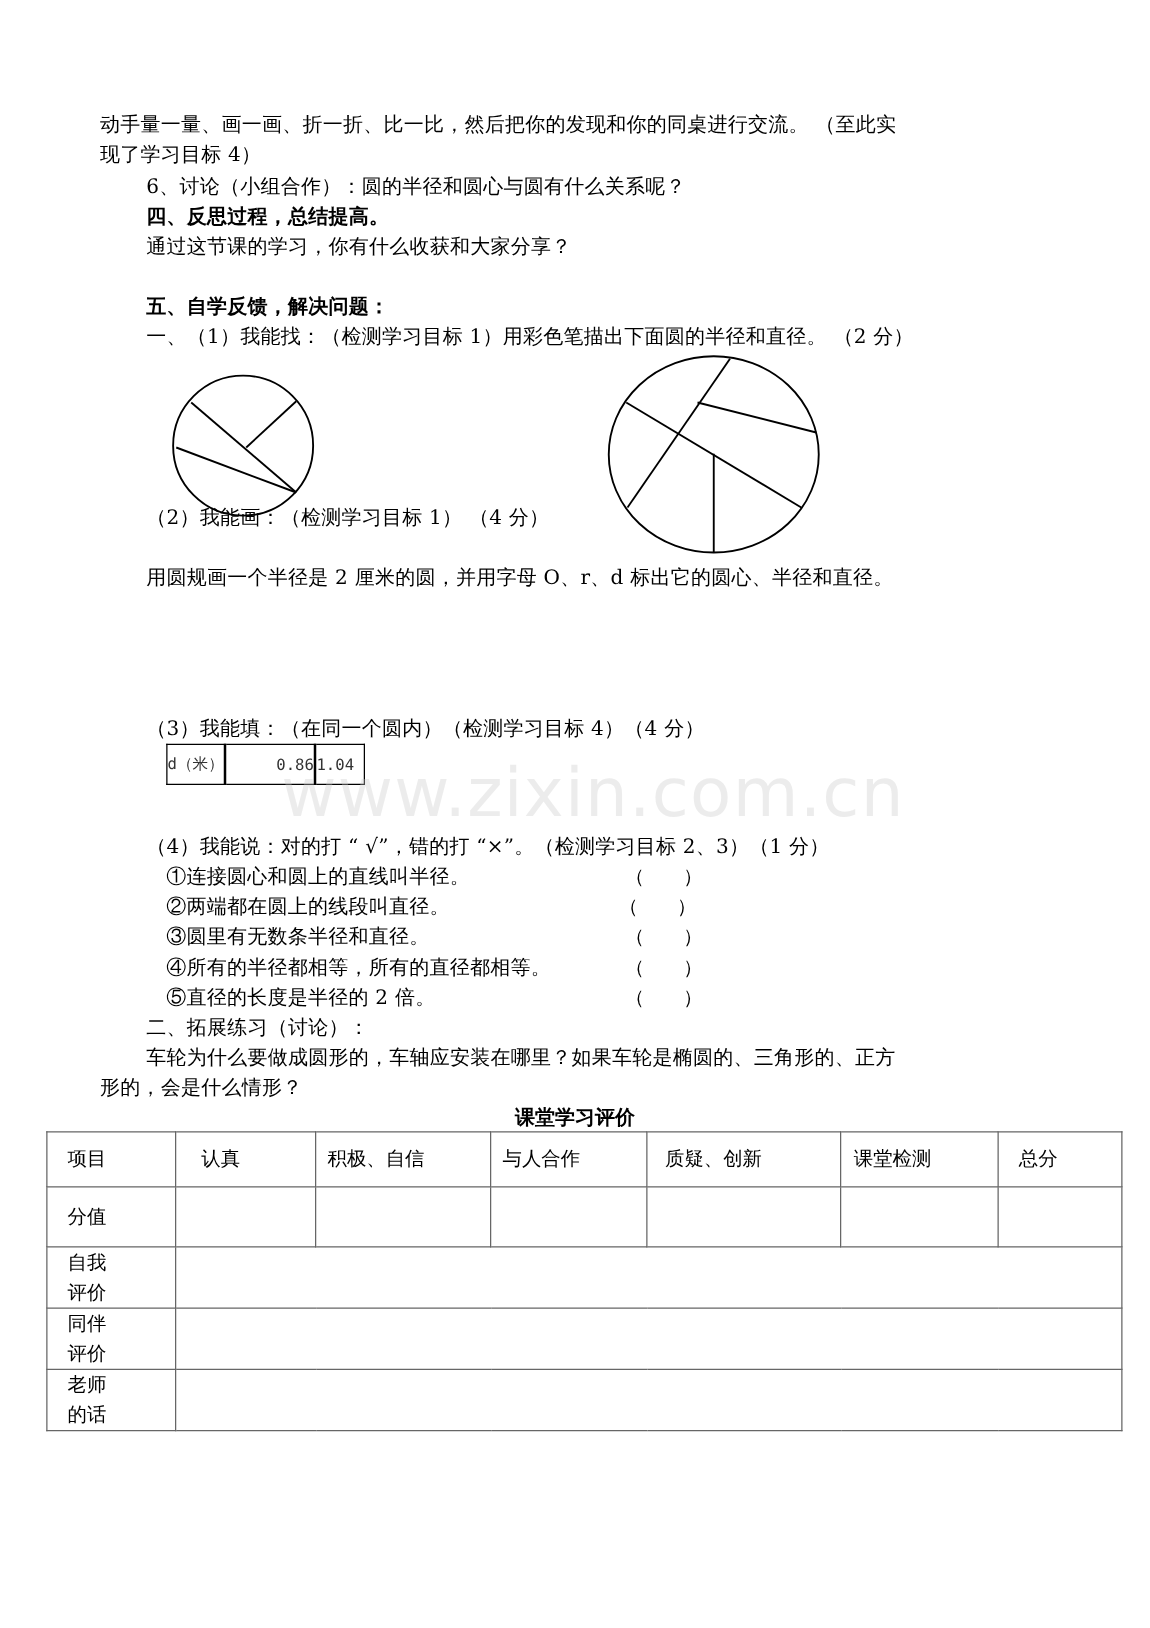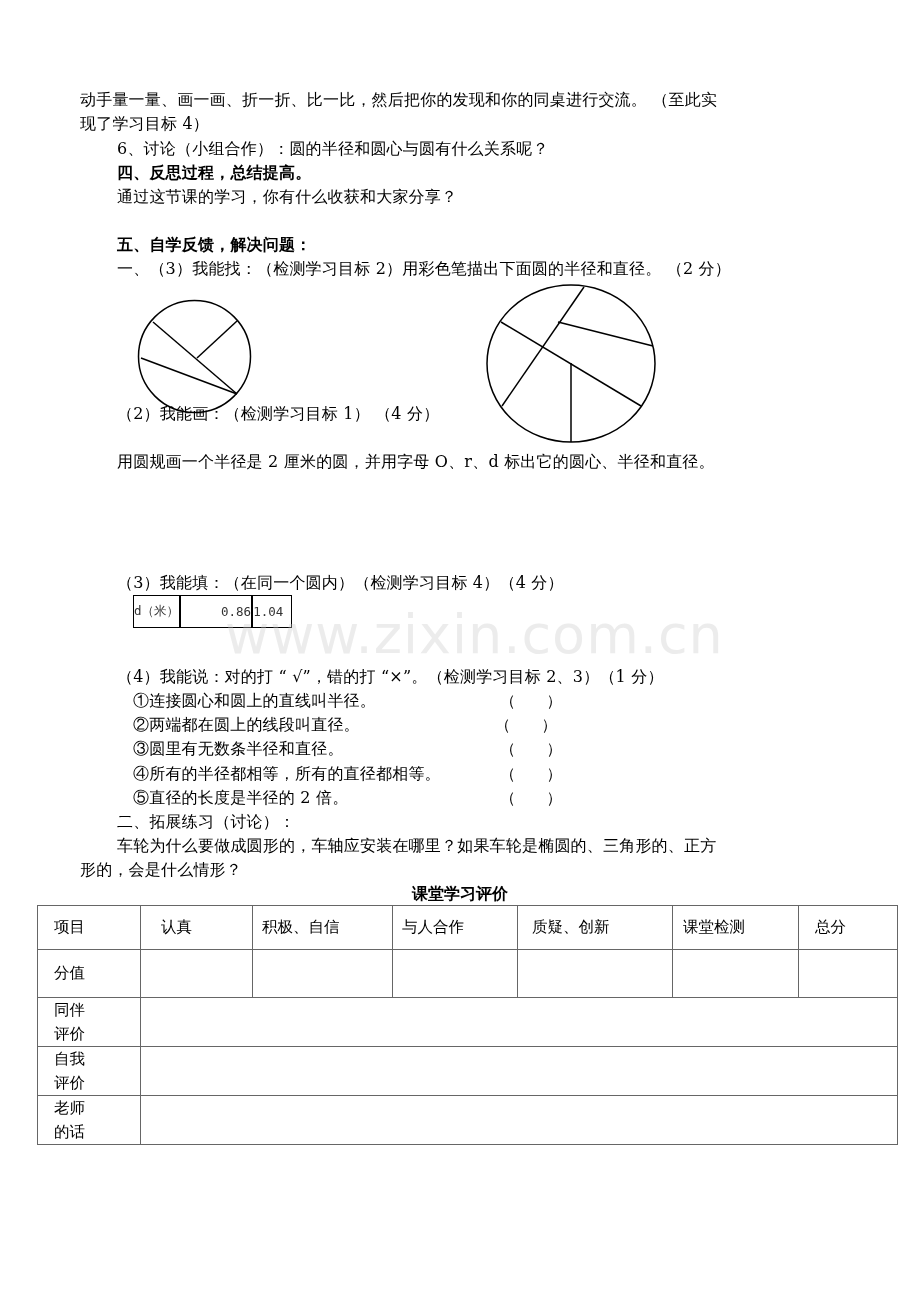--- a/index.html
+++ b/index.html
@@ -50,21 +50,21 @@
 </style>
 </head>
 <body>
 
 <div class="line" style="left:80px;top:90px;">动手量一量、画一画、折一折、比一比，然后把你的发现和你的同桌进行交流。 （至此实</div>
 <div class="line" style="left:80px;top:114px;">现了学习目标 4）</div>
 <div class="line" style="left:117px;top:139px;">6、讨论（小组合作）：圆的半径和圆心与圆有什么关系呢？</div>
 <div class="line bold" style="left:117px;top:163px;">四、反思过程，总结提高。</div>
 <div class="line" style="left:117px;top:187px;">通过这节课的学习，你有什么收获和大家分享？</div>
 <div class="line bold" style="left:117px;top:235px;">五、自学反馈，解决问题：</div>
-<div class="line" style="left:117px;top:259px;">一、（3）我能找：（检测学习目标 2）用彩色笔描出下面圆的半径和直径。 （2 分）</div>
+<div class="line" style="left:117px;top:259px;">一、（1）我能找：（检测学习目标 1）用彩色笔描出下面圆的半径和直径。 （2 分）</div>
 
 <svg class="fig" width="920" height="460">
   <g stroke="#000" stroke-width="1.5" fill="none">
     <circle cx="194.5" cy="356.5" r="56"></circle>
     <line x1="153" y1="322" x2="237" y2="394"></line>
     <line x1="197" y1="358" x2="237" y2="321"></line>
     <line x1="141" y1="358" x2="237" y2="394"></line>
   </g>
   <g stroke="#000" stroke-width="1.5" fill="none">
     <ellipse cx="571" cy="363.5" rx="84" ry="78.5"></ellipse>
@@ -126,25 +126,25 @@
   <tr class="r2">
     <td>分值</td>
     <td></td>
     <td></td>
     <td></td>
     <td></td>
     <td></td>
     <td></td>
   </tr>
   <tr class="r3">
-    <td class="stack"><span>同伴</span><br><span>评价</span></td>
+    <td class="stack"><span>自我</span><br><span>评价</span></td>
     <td colspan="6"></td>
   </tr>
   <tr class="r3">
-    <td class="stack"><span>自我</span><br><span>评价</span></td>
+    <td class="stack"><span>同伴</span><br><span>评价</span></td>
     <td colspan="6"></td>
   </tr>
   <tr class="r3">
     <td class="stack"><span>老师</span><br><span>的话</span></td>
     <td colspan="6"></td>
   </tr>
 </tbody>
   </table>
 
 </body></html>

